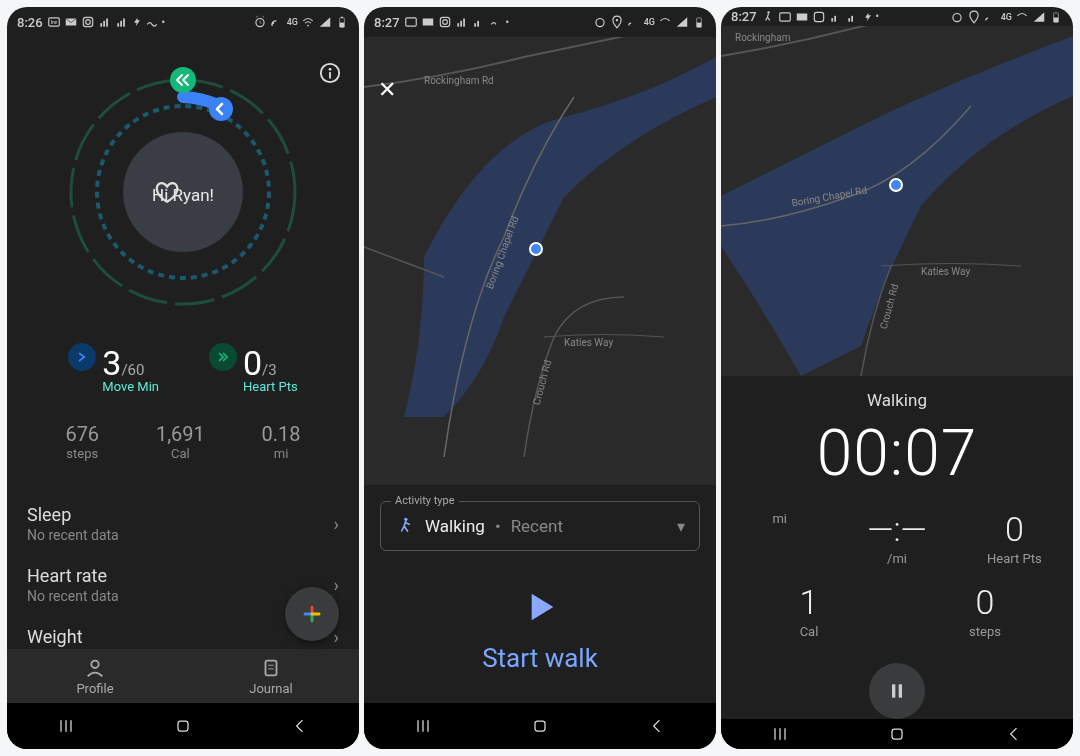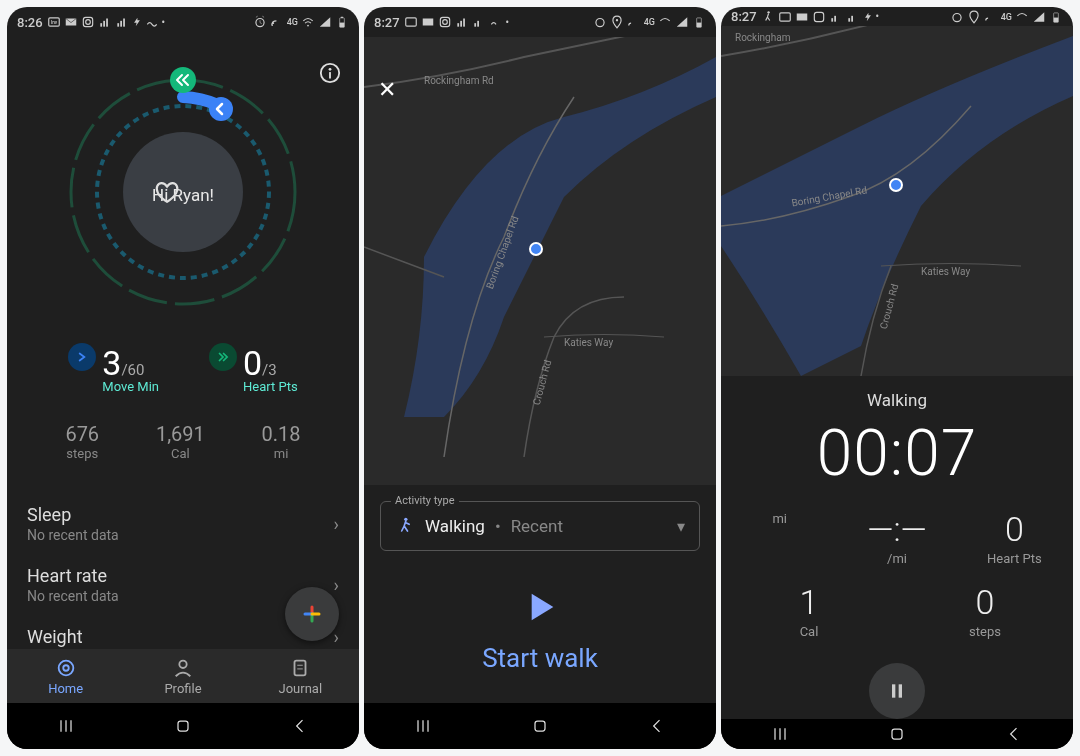--- a/index.html
+++ b/index.html
@@ -308,27 +308,20 @@
       <svg width="24" height="24" viewBox="0 0 24 24">
         <path d="M12 5 V12" stroke="#ea4335" stroke-width="3" stroke-linecap="round"></path>
         <path d="M12 12 V19" stroke="#34a853" stroke-width="3" stroke-linecap="round"></path>
         <path d="M5 12 H12" stroke="#4285f4" stroke-width="3" stroke-linecap="round"></path>
         <path d="M12 12 H19" stroke="#fbbc05" stroke-width="3" stroke-linecap="round"></path>
       </svg>
     </div>
   </div>
 
   <div class="bottom-nav">
-    <div class="nav-item active">
-      <svg class="nav-ic" viewBox="0 0 24 24">
-          <circle cx="12" cy="12" r="8" fill="none" stroke="currentColor" stroke-width="2"></circle>
-          <circle cx="12" cy="12" r="3" fill="none" stroke="currentColor" stroke-width="2"></circle>
-        </svg>
-      <span>Home</span>
-    </div>
     <div class="nav-item">
       <svg class="nav-ic" viewBox="0 0 24 24">
           <circle cx="12" cy="8" r="4" fill="none" stroke="currentColor" stroke-width="2"></circle>
           <path d="M4 21 Q12 13 20 21" fill="none" stroke="currentColor" stroke-width="2"></path>
         </svg>
       <span>Profile</span>
     </div>
     <div class="nav-item">
       <svg class="nav-ic" viewBox="0 0 24 24">
           <rect x="6" y="4" width="12" height="16" rx="2" fill="none" stroke="currentColor" stroke-width="2"></rect>

